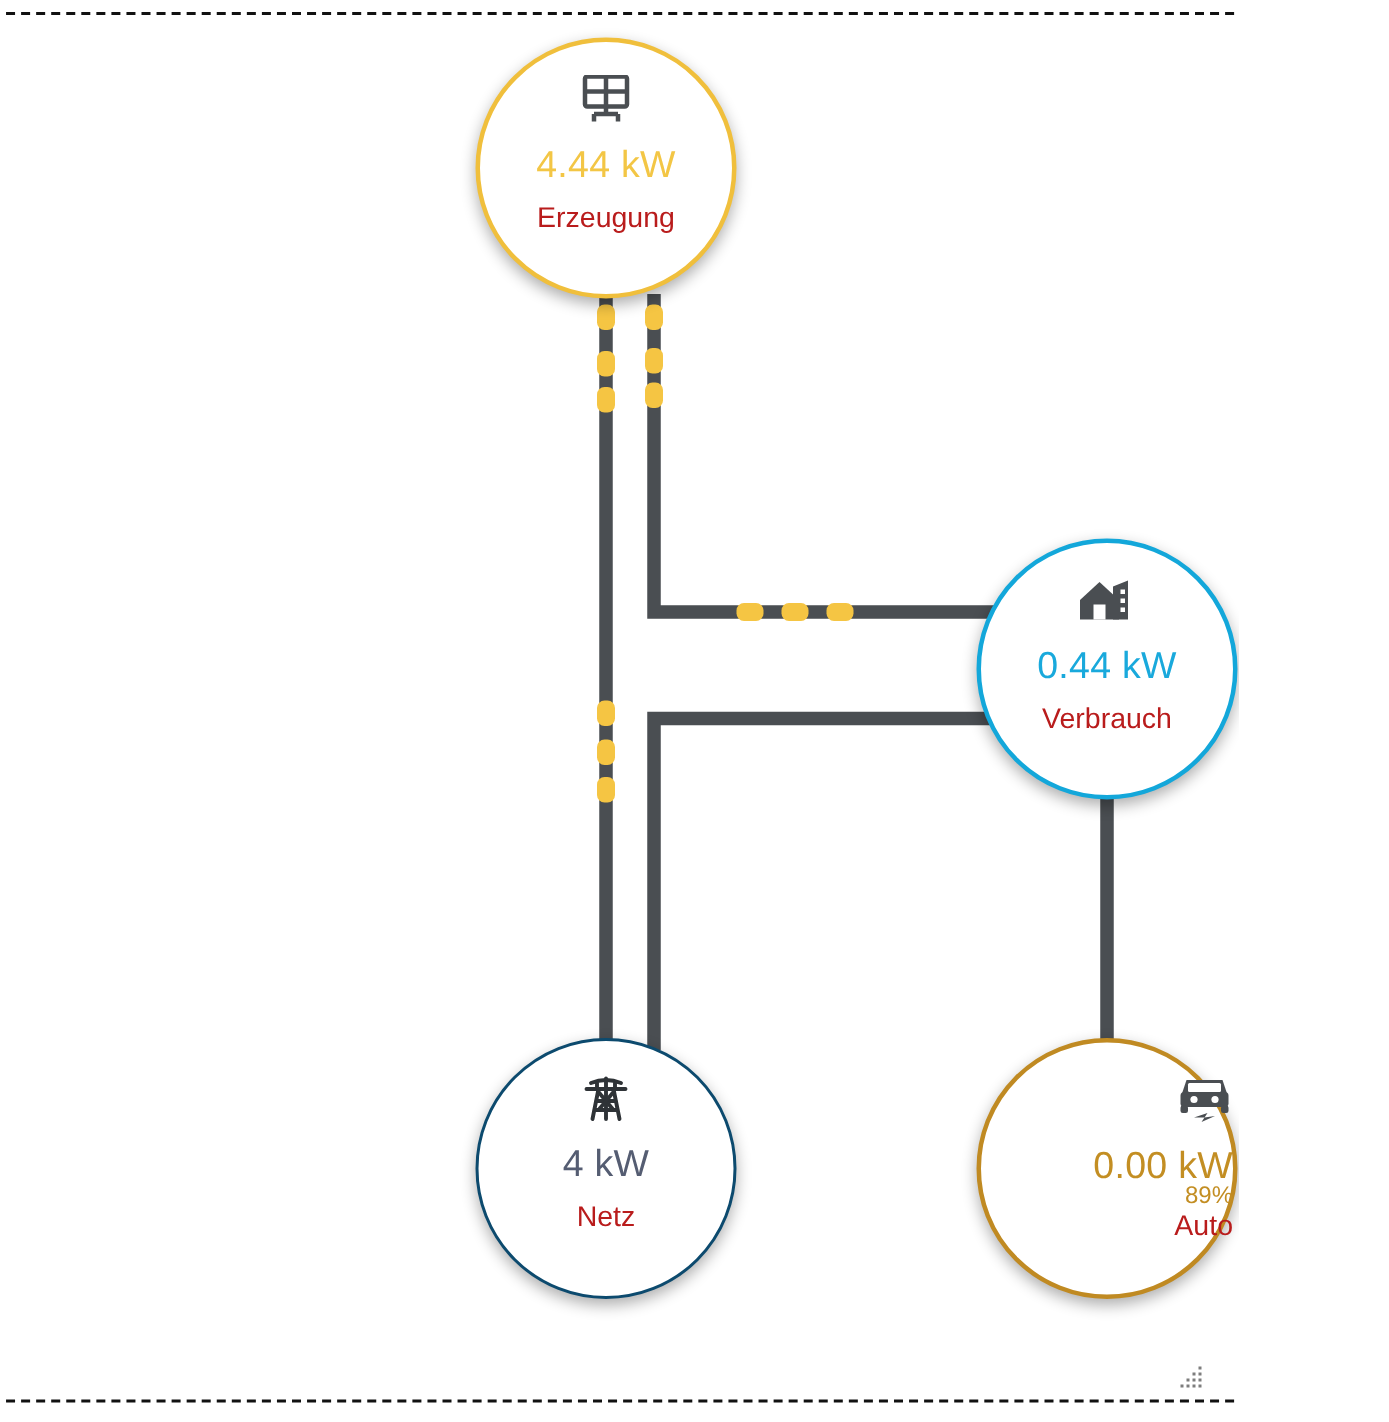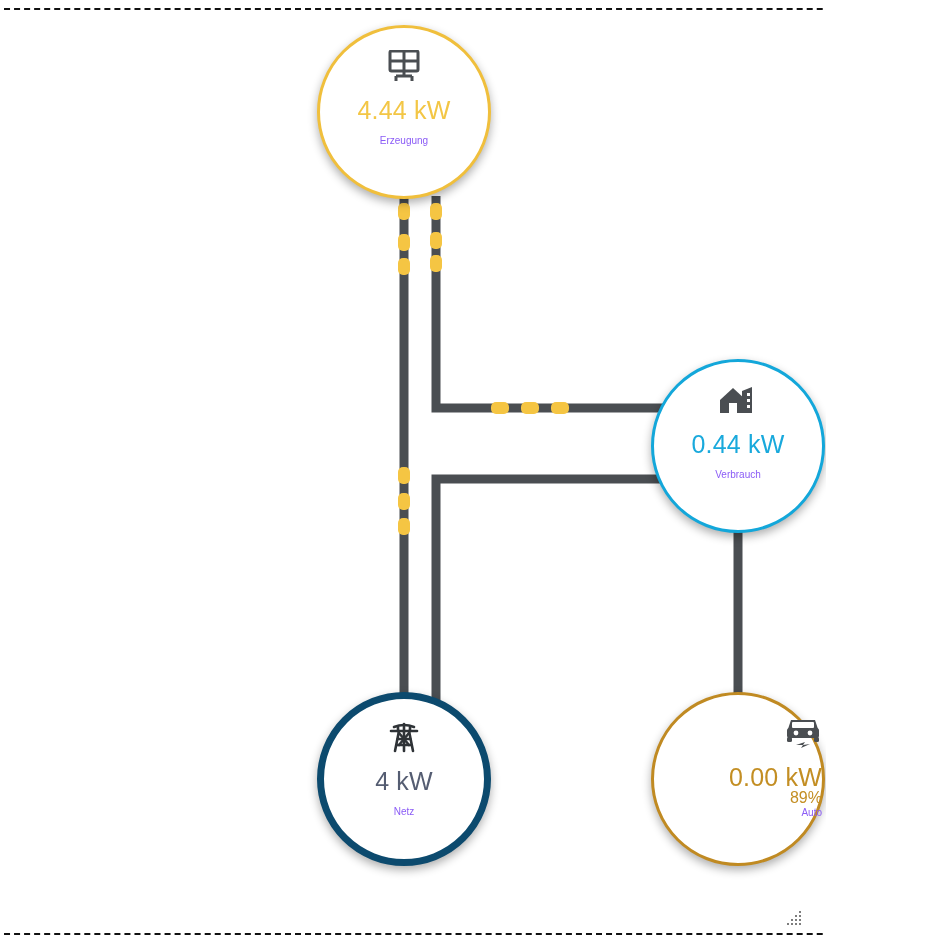--- a/index.html
+++ b/index.html
@@ -82,43 +82,43 @@
     white-space: nowrap;
   }
   .node .pct {
     margin-top: 0;
     font-size: 16px;
     line-height: 1.05;
     white-space: nowrap;
   }
   .node .label {
     margin-top: 13px;
-    font-size: 10px;
-    color: #8b5cf6;
+    font-size: 19px;
+    color: #b91c1c;
     line-height: 1.05;
     white-space: nowrap;
   }
   .node.has-pct .label { margin-top: 1px; }
 
   
   #node-erzeugung {
     left: 317px; top: 25px;
     border: 3px solid #f0bf3c;
   }
   #node-erzeugung .value { color: #f3c645; }
 
   #node-verbrauch {
     left: 651px; top: 359px;
     border: 3px solid #13a7da;
   }
   #node-verbrauch .value { color: #19a9dc; }
 
   #node-netz {
     left: 317px; top: 692px;
-    border: 7px solid #0c4a6e;
+    border: 2px solid #0c4a6e;
   }
   #node-netz .value { color: #555d72; }
 
   #node-auto {
     left: 651px; top: 692px;
     border: 3px solid #c08a22;
     align-items: flex-end;
   }
   #node-auto .value { color: #c38e23; }
   #node-auto .pct  { color: #c38e23; }

